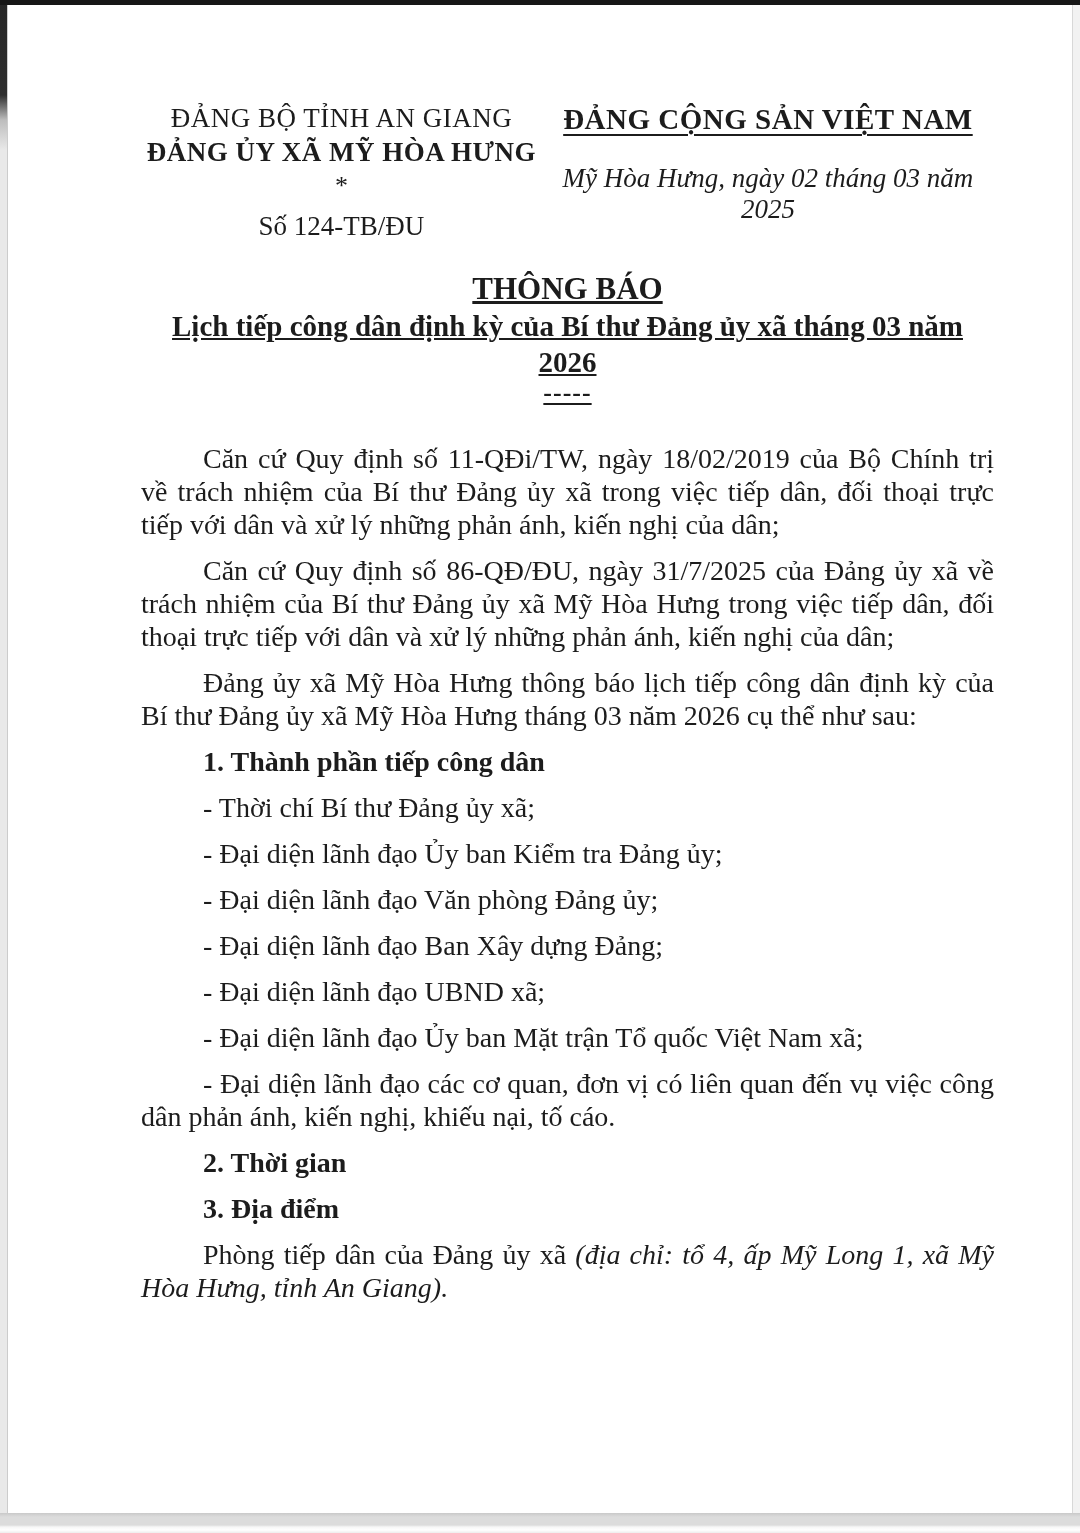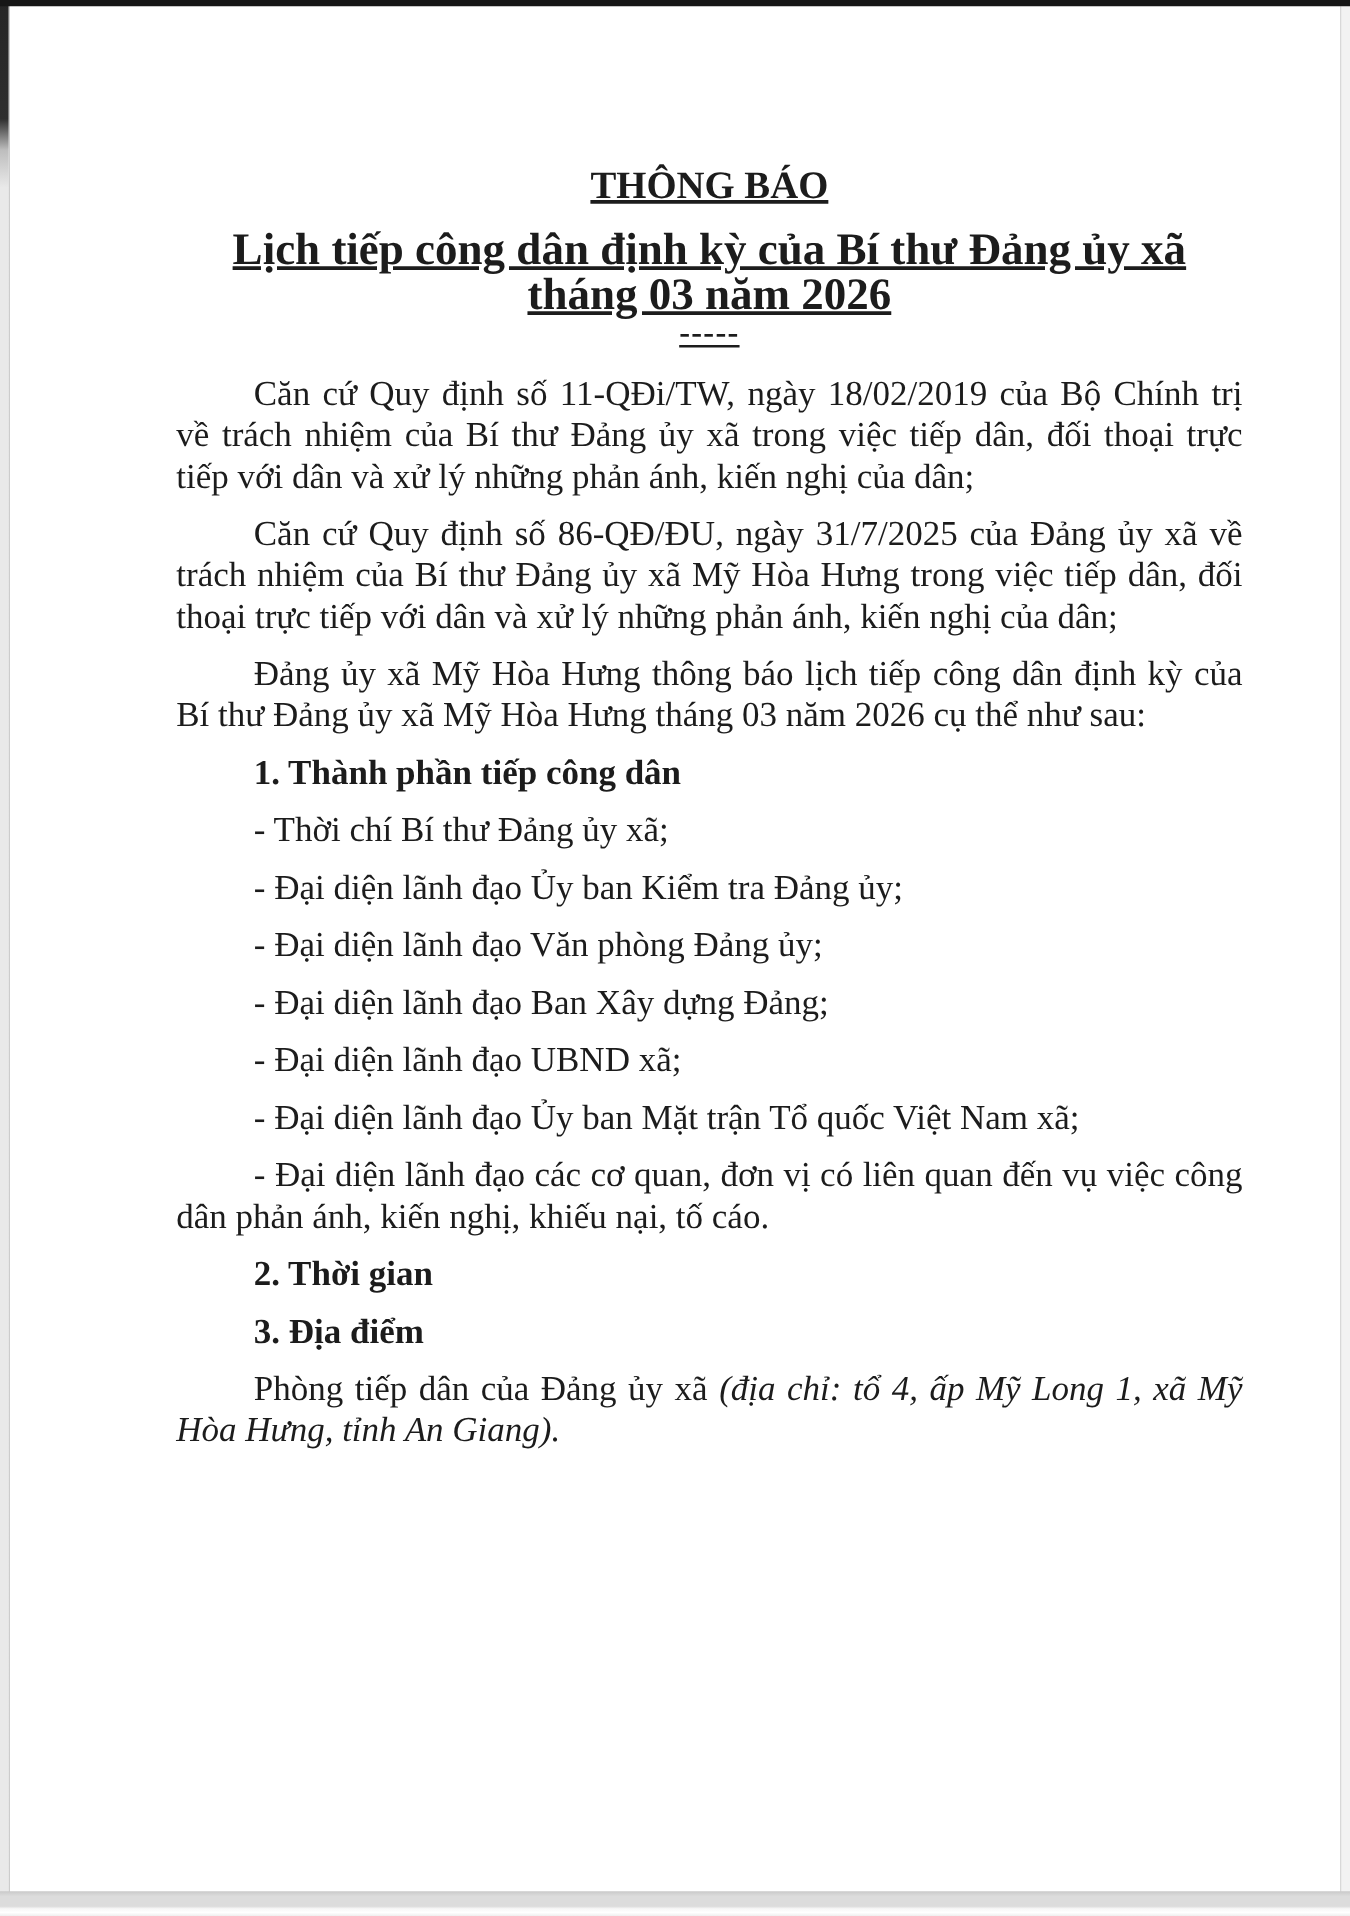--- a/index.html
+++ b/index.html
@@ -78,25 +78,25 @@
     font-size: 29px; line-height: 36px; font-weight: bold; letter-spacing: .5px;
     text-decoration: underline;
     text-underline-offset: 5px;
     text-decoration-thickness: 2px;
   }
   .date-line { font-size: 27px; font-style: italic; margin-top: 26px; }
 
   
   .title-block { text-align: center; margin-top: 28px; text-decoration: underline; }
   .doc-title    { font-size: 31px; font-weight: bold; line-height: 38px; }
-  .doc-subtitle { font-size: 36px; font-weight: bold; line-height: 36px; margin-top: 14px; }
+  .doc-subtitle { font-size: 29px; font-weight: bold; line-height: 36px; margin-top: 0; }
   .doc-divider  { font-size: 26px; font-weight: bold; letter-spacing: 1px; line-height: 26px; }
 
   
-  .body { margin-top: 20px; }
+  .body { margin-top: 36px; }
   .para, .list-item, .section-heading {
     font-size: 28px;
     line-height: 33px;
     text-align: justify;
     text-indent: 62px;
     margin-bottom: 13px;
   }
   .section-heading { font-weight: bold; text-align: left; }
   .addr-italic { font-style: italic; }
 </style>
@@ -104,20 +104,32 @@
 <body>
 
 <div class="viewport">
 
   <div class="top-bar"></div>
   <div class="left-strip"></div>
   <div class="right-strip"></div>
 
   <div class="page">
 
+    <div class="header">
+      <div class="header-left">
+        <div class="org-line1">ĐẢNG BỘ TỈNH AN GIANG</div>
+        <div class="org-line2">ĐẢNG ỦY XÃ MỸ HÒA HƯNG</div>
+        <div class="org-star">*</div>
+        <div class="doc-number">Số 124-TB/ĐU</div>
+      </div>
+      <div class="header-right">
+        <div class="party-name">ĐẢNG CỘNG SẢN VIỆT NAM</div>
+        <div class="date-line">Mỹ Hòa Hưng, ngày 02 tháng 03 năm 2025</div>
+      </div>
+    </div>
 
     <div class="title-block">
       <div class="doc-title">THÔNG BÁO</div>
       <div class="doc-subtitle">Lịch tiếp công dân định kỳ của Bí thư Đảng ủy xã tháng 03 năm 2026</div>
       <div class="doc-divider">-----</div>
     </div>
 
     <div class="body">
 
       <p class="para">Căn cứ Quy định số 11-QĐi/TW, ngày 18/02/2019 của Bộ Chính trị về trách nhiệm của Bí thư Đảng ủy xã trong việc tiếp dân, đối thoại trực tiếp với dân và xử lý những phản ánh, kiến nghị của dân;</p>

